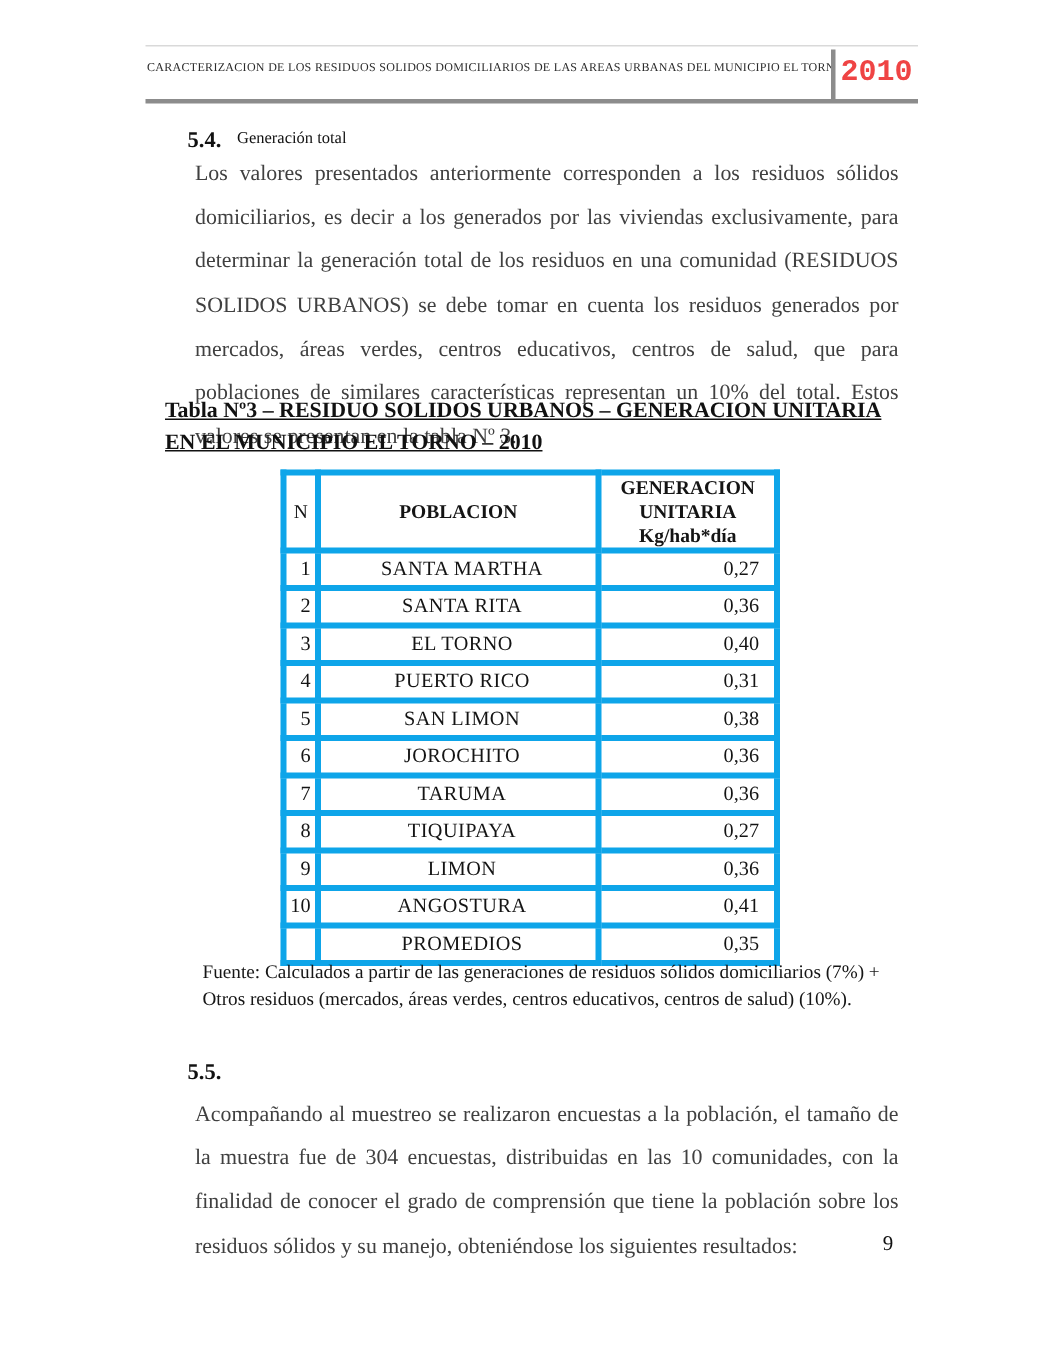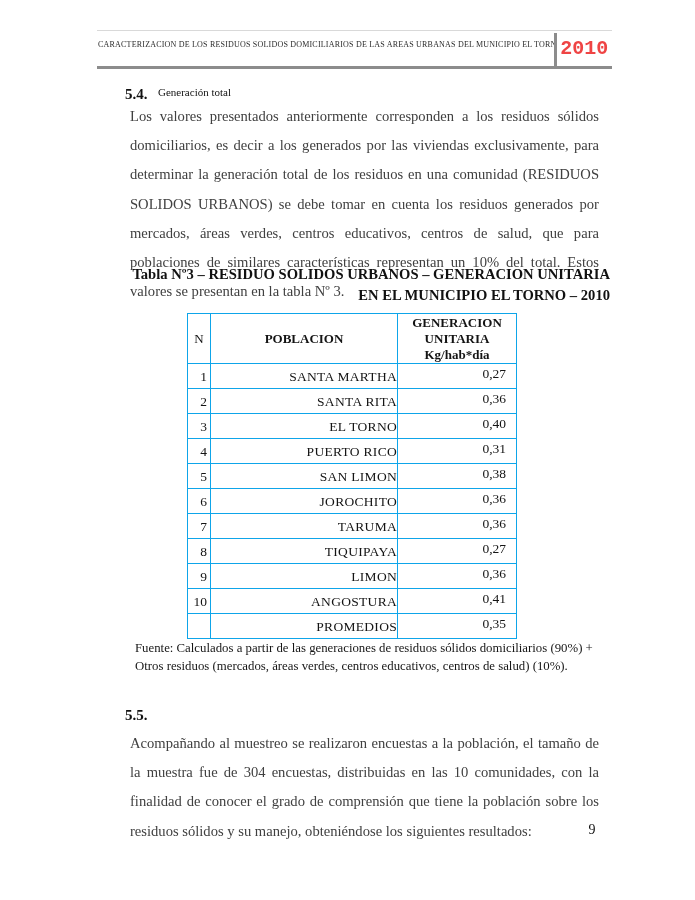--- a/index.html
+++ b/index.html
@@ -45,44 +45,44 @@
     position: absolute; left: 130px; width: 469px;
     font-size: 14.6px; line-height: 29.2px;
     text-align: justify; color: #404040;
   }
   #s54-par { top: 102px; }
   #s55-par { top: 729px; }
 
   
   .tbl-caption {
     position: absolute; left: 110px; top: 264px; width: 500px;
-    text-align: right; font-weight: bold; font-size: 14.6px; line-height: 21px;
+    text-align: left; font-weight: bold; font-size: 14.6px; line-height: 21px; text-decoration: underline;
   }
 
   
   table.gen-table {
     position: absolute; left: 187px; top: 313px;
     border-collapse: collapse; table-layout: fixed;
     width: 329px;
     font-size: 13.5px; color: #141414;
   }
   table.gen-table col.c-n { width: 23px; }
   table.gen-table col.c-p { width: 187px; }
   table.gen-table col.c-g { width: 119px; }
   table.gen-table th, table.gen-table td {
-    border: 1px solid #0ea5e9;
+    border: 4px solid #0ea5e9;
     overflow: hidden;
   }
   table.gen-table thead th { height: 50px; vertical-align: middle; text-align: center; }
   th.h-n { font-weight: normal; font-size: 13px; }
   th.h-g div { line-height: 16px; font-size: 13px; }
   th.h-p { font-size: 13px; }
   table.gen-table tbody td { height: 25px; }
   td.c-num  { text-align: right; vertical-align: bottom; padding: 0 3px 3px 0; }
-  td.c-name { text-align: right;  vertical-align: bottom; padding: 0 0 3px 5px; letter-spacing: 0.3px; }
+  td.c-name { text-align: center;  vertical-align: bottom; padding: 0 0 3px 5px; letter-spacing: 0.3px; }
   td.c-val  { text-align: right; vertical-align: top;    padding: 2px 10px 0 0; }
   tr.last-row td { height: 23px; }
 
   
   .fuente {
     position: absolute; left: 135px; top: 640px; width: 468px;
     font-size: 12.8px; line-height: 17.5px; color: #161616;
   }
 
   
@@ -182,21 +182,21 @@
       </tr>
       <tr class="last-row">
         <td class="c-num"></td>
         <td class="c-name">PROMEDIOS</td>
         <td class="c-val">0,35</td>
       </tr>
     </tbody>
   </table>
 
   <div class="fuente">
-    <div>Fuente: Calculados a partir de las generaciones de residuos sólidos domiciliarios (90%) +</div>
+    <div>Fuente: Calculados a partir de las generaciones de residuos sólidos domiciliarios (7%) +</div>
     <div>Otros residuos  (mercados, áreas verdes, centros educativos, centros de salud) (10%).</div>
   </div>
 
   <div class="sec-heading" id="s55-heading">
     <span class="sec-num">5.5.</span>
   </div>
   <div class="body-par" id="s55-par">Acompañando al muestreo se realizaron encuestas a la población, el tamaño de la muestra fue de 304 encuestas, distribuidas en las 10 comunidades, con la finalidad de conocer el grado de comprensión que tiene la población sobre los residuos sólidos y su manejo, obteniéndose los siguientes resultados:</div>
 
   <div class="pagenum">9</div>
 

